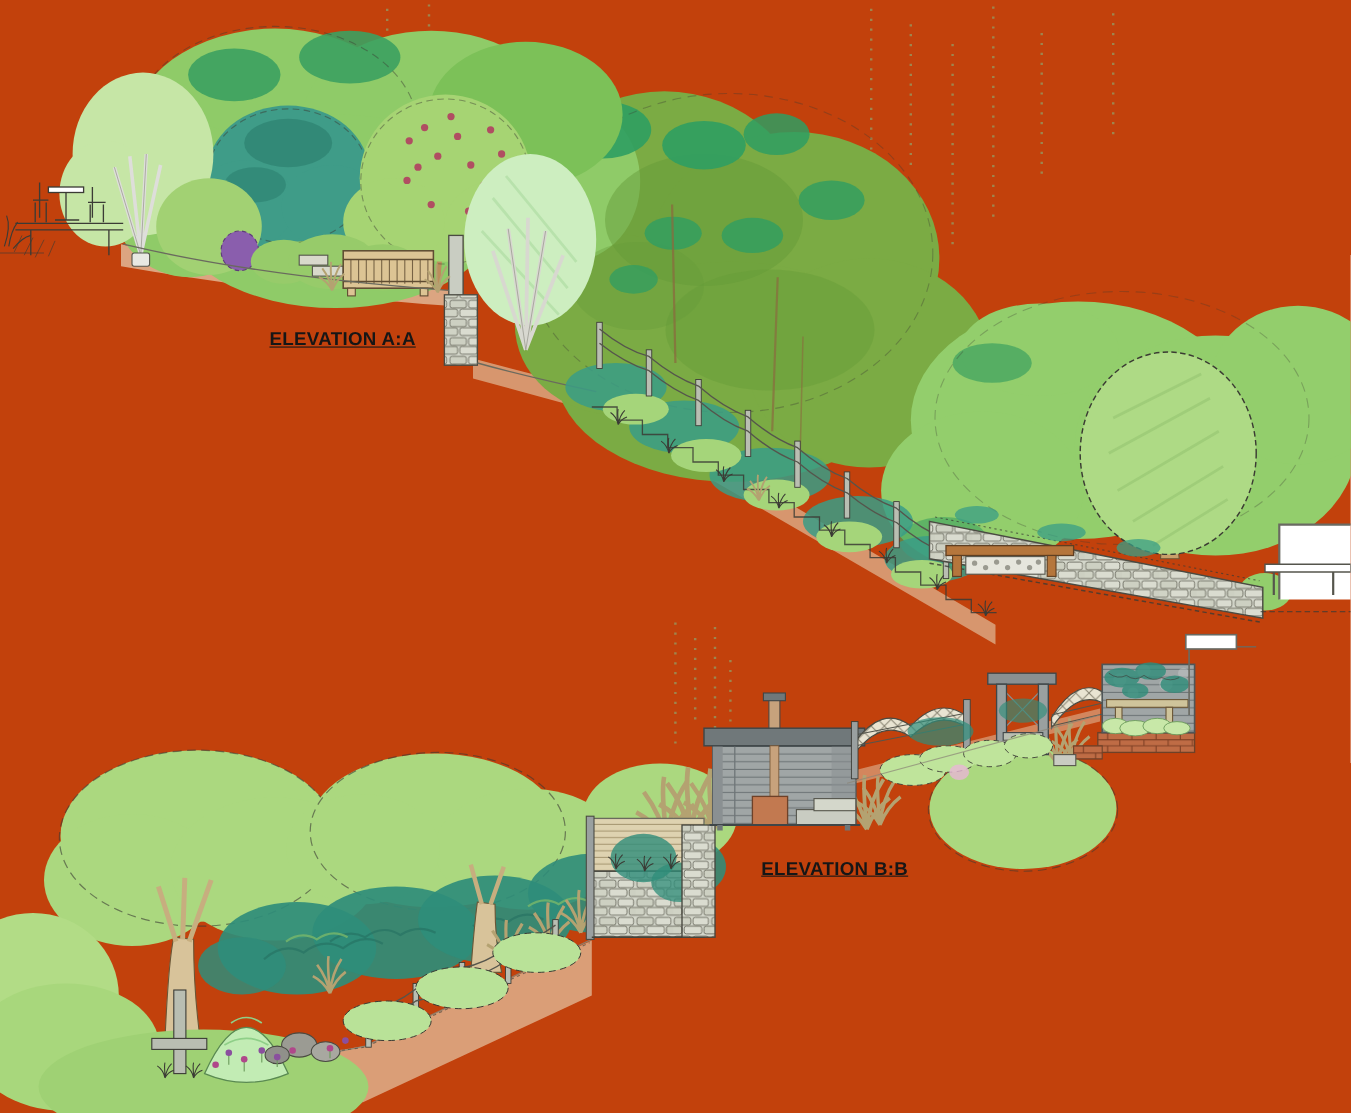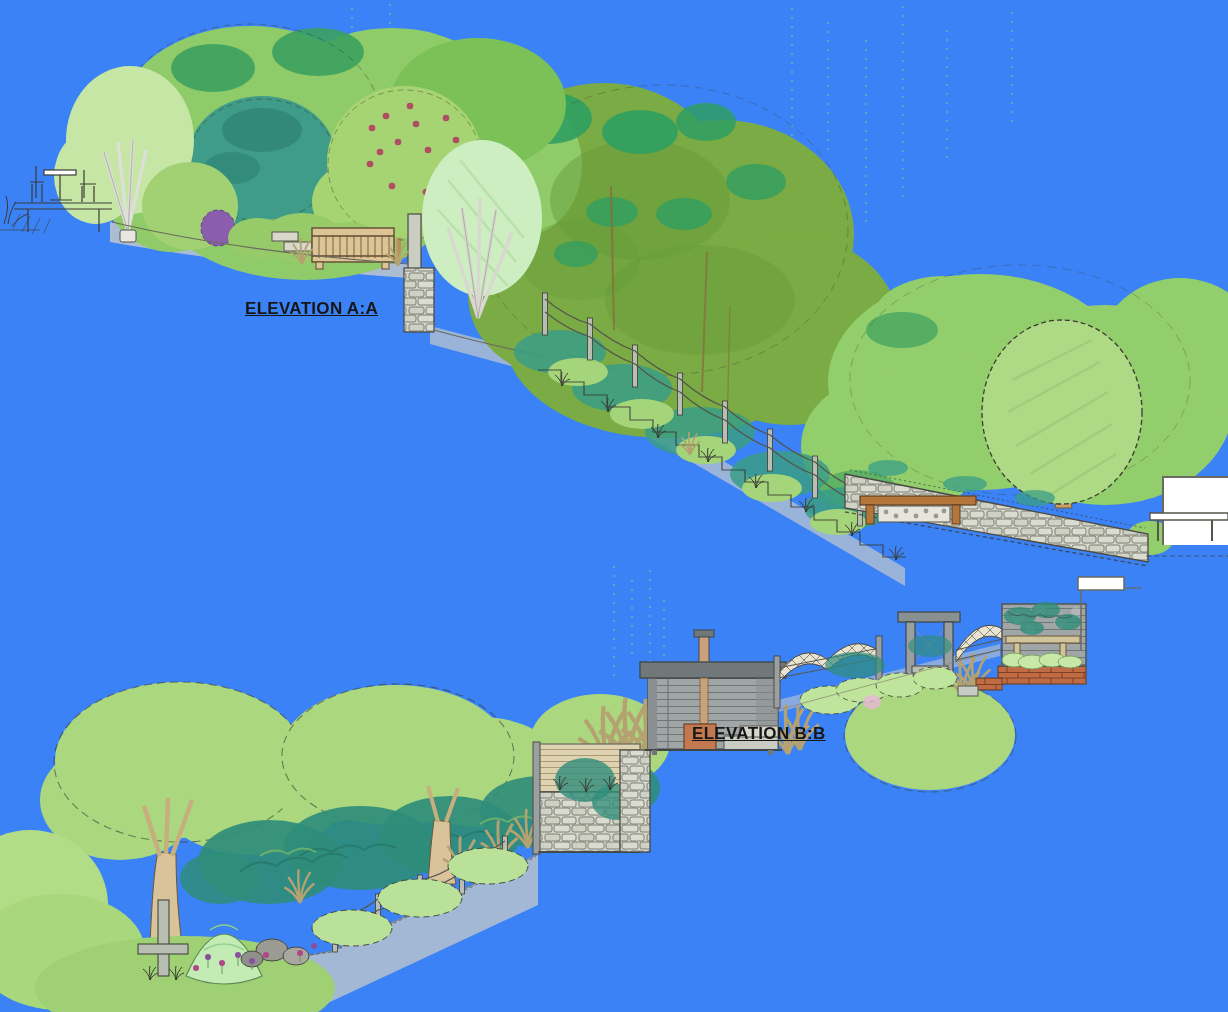--- a/index.html
+++ b/index.html
@@ -1,22 +1,22 @@
 <!DOCTYPE html>
 <html><head>
 <meta charset="utf-8">
 <style>
   html,body{margin:0;padding:0;background:#ffffff;}
-  .canvas{position:relative;width:1228px;height:1012px;background:#3b82f6;overflow:hidden;
+  .canvas{position:relative;width:1228px;height:1012px;background:#c2410c;overflow:hidden;
           font-family:"Liberation Sans",sans-serif;}
   .canvas svg{position:absolute;left:0;top:0;}
   .elev-label{position:absolute;font-weight:bold;font-size:17px;color:#161616;
               text-decoration:underline;letter-spacing:.3px;white-space:nowrap;}
   #label-a{left:245px;top:299px;}
-  #label-b{left:692px;top:724px;}
+  #label-b{left:692px;top:780px;}
 </style>
 </head>
 <body>
 
 <div class="canvas">
 <svg width="1228" height="1012" viewBox="0 0 1228 1012">
 <defs>
   <pattern id="stones" width="34" height="17" patternUnits="userSpaceOnUse">
     <rect width="34" height="17" fill="#d4d7cb"></rect>
     <rect x="1" y="1" width="15" height="7" rx="2" fill="#cdd0c2" stroke="#6a6a5e" stroke-width="0.8"></rect>

